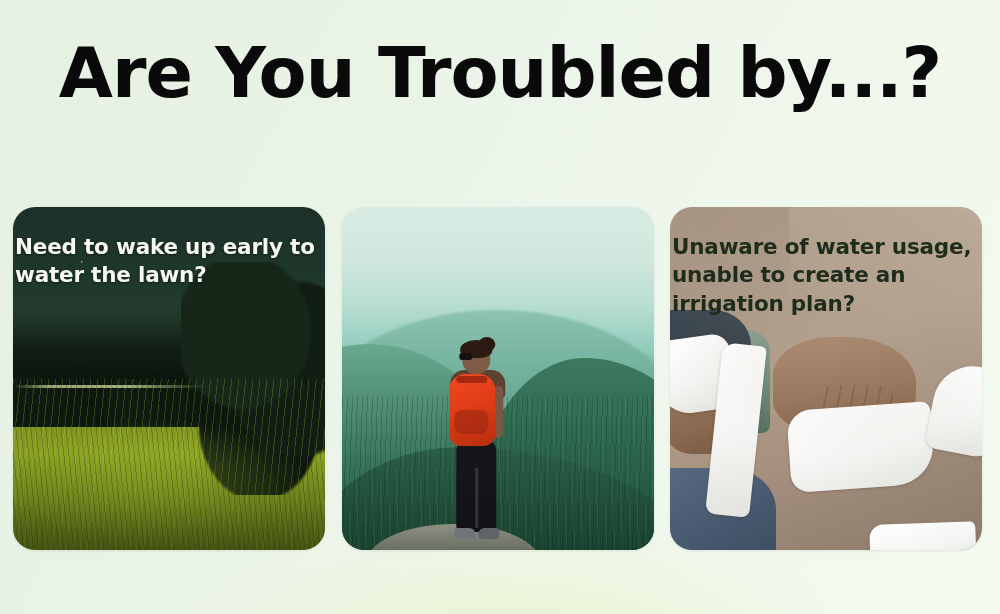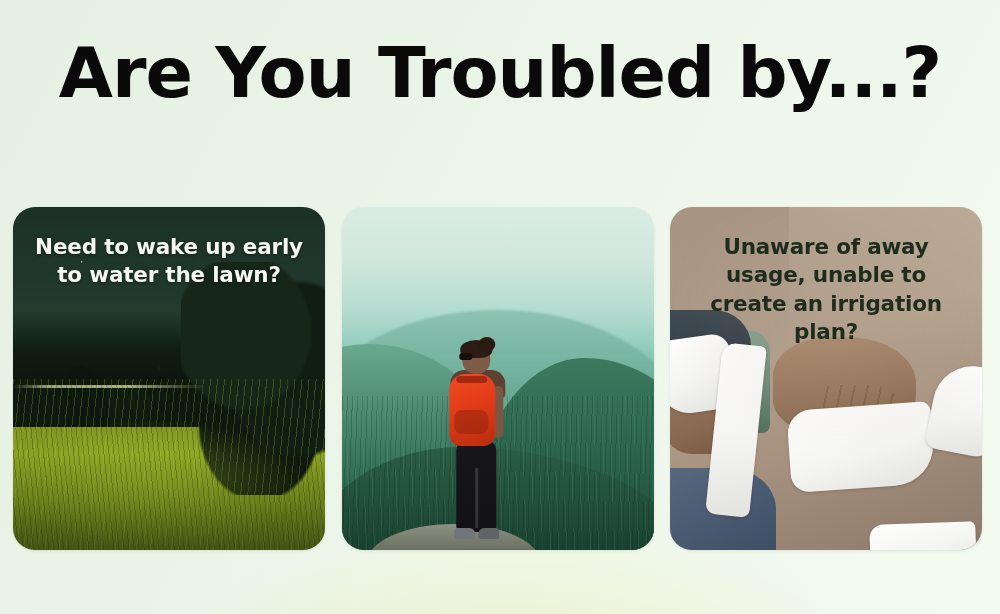--- a/index.html
+++ b/index.html
@@ -63,22 +63,21 @@
   .card-art {
     position: absolute;
     inset: 0;
   }
 
   .card-caption {
     position: absolute;
     left: 0;
     right: 0;
     top: 26px;
-    padding: 0 18px;
-    text-align: center;
+    padding: 0 2px;
     font-family: "DejaVu Sans", sans-serif;
     font-size: 21.5px;
     font-weight: 700;
     line-height: 1.32;
     letter-spacing: -0.2px;
   }
 
   .caption-light {
     color: #f6f7f3;
     text-shadow: 0 1px 3px rgba(0,0,0,0.45);
@@ -494,17 +493,17 @@
         <div class="hand-left"></div>
         <div class="hand-right"></div>
         <div class="finger-lines"></div>
         <div class="paper paper-a"></div>
         <div class="paper paper-b"></div>
         <div class="paper paper-c"></div>
         <div class="paper paper-d"></div>
         <div class="paper paper-e"></div>
         <div class="soft-blur"></div>
       </div>
-      <div class="card-caption caption-dark">Unaware of away usage, unable to create an irrigation plan?</div>
+      <div class="card-caption caption-dark">Unaware of water usage, unable to create an irrigation plan?</div>
     </div>
 
   </div>
 </div>
 
 </body></html>

